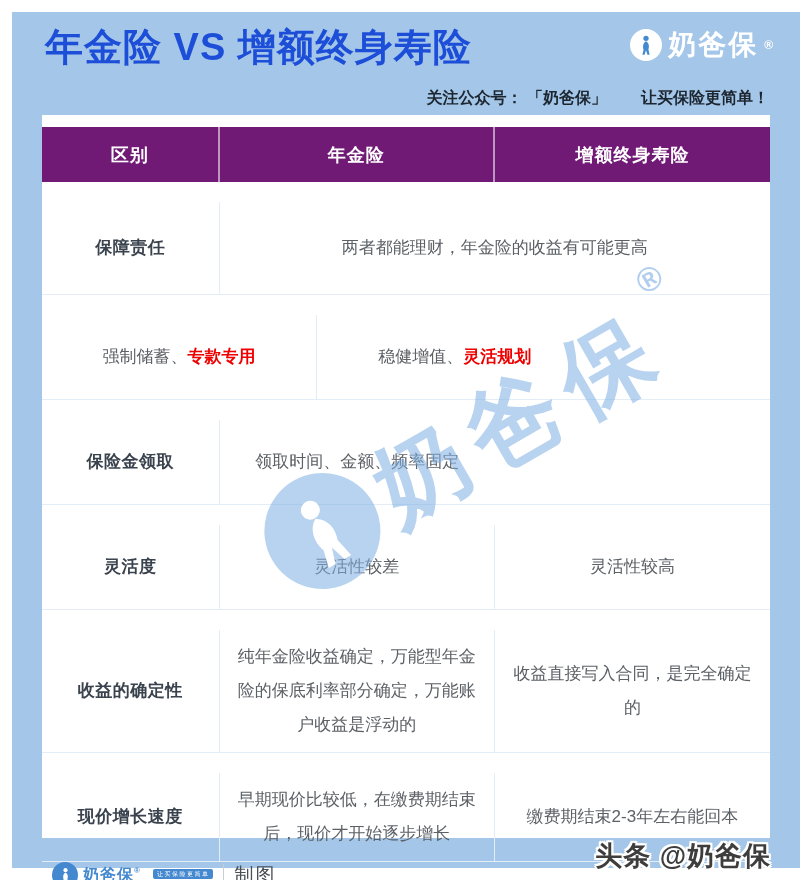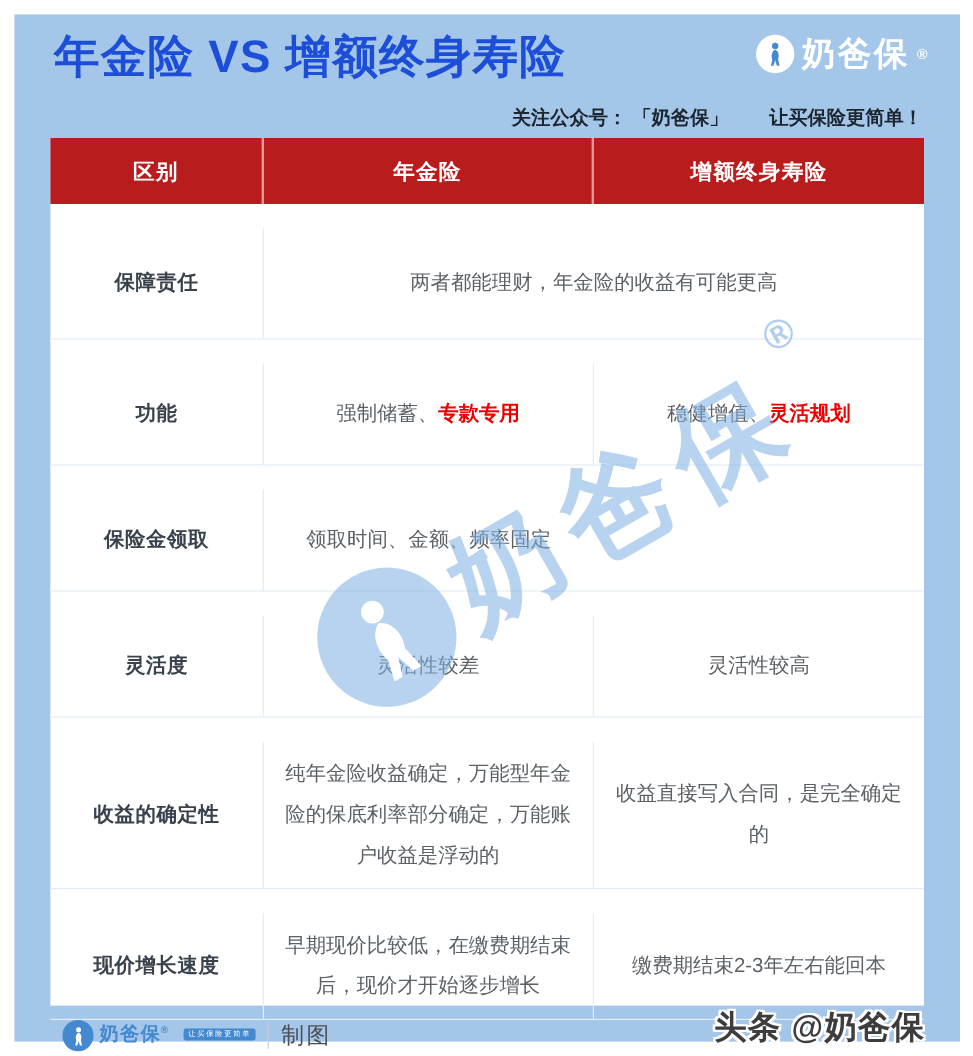--- a/index.html
+++ b/index.html
@@ -32,21 +32,21 @@
   .follow-note {
     position:absolute; top:88px; right:42px;
     font-size:16px; font-weight:700; color:#1c2630; white-space:nowrap;
   }
   .follow-note .gap { display:inline-block; width:34px; }
   
   .card {
     position:absolute; left:42px; top:115px; width:728px; height:723px;
     background:#ffffff; display:flex; flex-direction:column;
   }
-  .thead { display:flex; height:55px; background:#b91c1c; flex:0 0 55px; }
+  .thead { display:flex; height:55px; background:#701a75; flex:0 0 55px;margin-top:12px; }
   .th {
     display:flex; align-items:center; justify-content:center;
     color:#ffffff; font-size:18px; font-weight:700; letter-spacing:1px;
   }
   .th:not(:last-child){ border-right:2px solid rgba(255,255,255,0.55); }
   .col-1 { width:24.4%; } .col-2 { width:37.8%; } .col-3 { width:37.8%; }
   .col-m { width:75.6%; }
   .tr { display:flex; border-bottom:1px solid #e2edf7; }
   .td {
     display:flex; align-items:center; justify-content:center;
@@ -135,21 +135,20 @@
     <div class="th col-2">年金险</div>
     <div class="th col-3">增额终身寿险</div>
   </div>
 
   <div class="tr h-113">
     <div class="td label col-1">保障责任</div>
     <div class="td col-m">两者都能理财，年金险的收益有可能更高</div>
   </div>
 
   <div class="tr h-105">
-    <div class="td label col-1">功能</div>
     <div class="td col-2">
         <span>
       <span>强制储蓄、</span><span class="red">专款专用</span></span>
     </div>
     <div class="td col-3">
         <span>
       <span>稳健增值、</span><span class="red">灵活规划</span></span>
     </div>
   </div>
 

